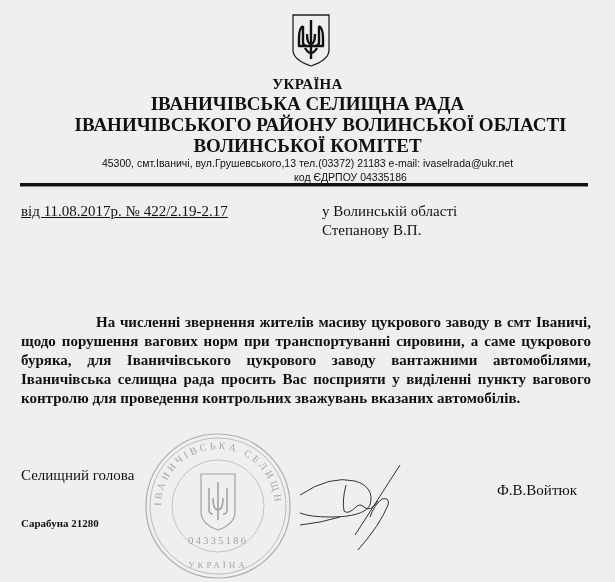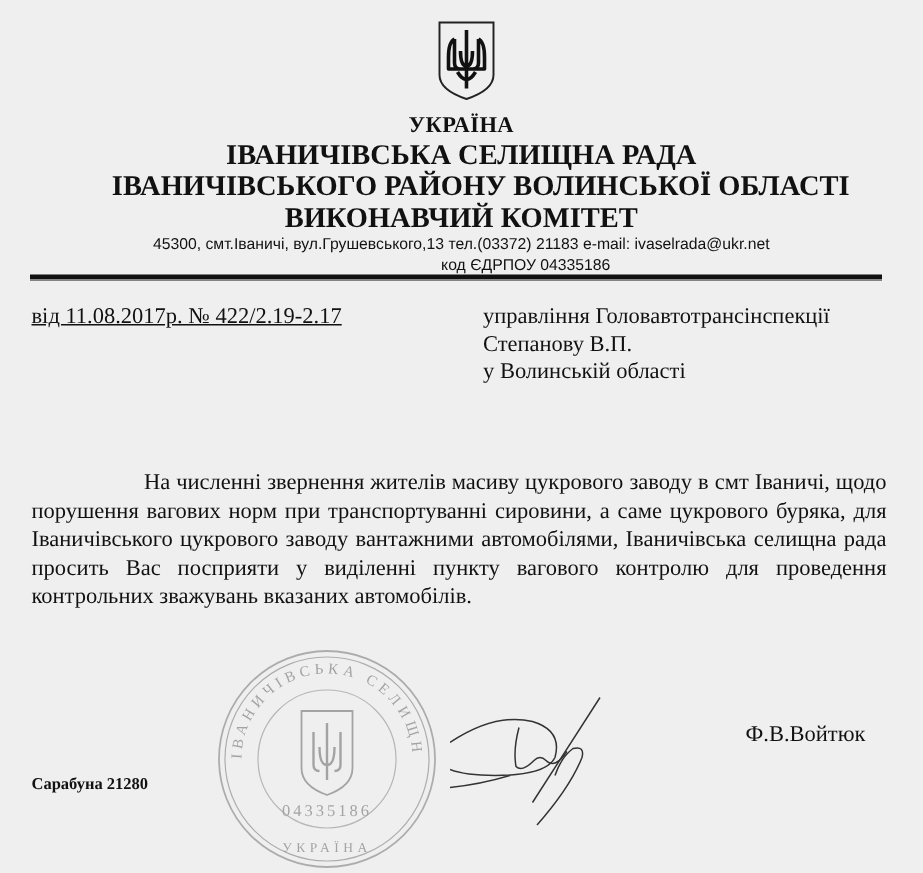--- a/index.html
+++ b/index.html
@@ -17,51 +17,50 @@
     .h-line { font-weight:bold; font-size:19px; line-height:22px; }
     .h1 { top:93px; }
     .h2 { top:114px;padding-left:13px; }
     .h3 { top:135px; }
     .contacts { top:157px; font-family:"Liberation Sans", sans-serif; font-size:10.5px;text-align:center; }
     .code { top:171px; font-family:"Liberation Sans", sans-serif; font-size:10.5px;padding-left:43px; }
     .rule { left:20px; width:568px; top:183px; height:3px; background:#111; border-bottom:1px solid #888; }
     .ref { left:21px; top:203px; font-size:15px; text-decoration:underline; }
     .addressee { left:322px; top:202px; font-size:15px; line-height:18.5px; }
     .body-text { left:21px; top:313px; width:570px; font-size:15px; line-height:19px; text-align:justify; }
-    .body-text p { margin:0; text-indent:75px; text-align-last:left; }
+    .body-text p { margin:0; text-indent:75px; text-align-last:left;font-weight:bold; }
     .regards { left:21px; top:466px; font-size:15px; line-height:19px; }
     .signame { left:497px; top:482px; font-size:15px;text-align:right; }
     .executor { left:21px; top:517px; font-size:11px; font-family:"Liberation Serif", serif;font-weight:bold; }
     .seal { left:143px; top:430px; width:150px; height:152px; opacity:0.55; }
     .signature { left:300px; top:455px; width:150px; height:110px; }
   </style>
 </head>
 <body>
 
 <div class="abs coat">
   <svg width="42" height="56" viewBox="0 0 42 56">
     <path d="M3 3 H39 V38 Q39 48 21 54 Q3 48 3 38 Z" fill="none" stroke="#222" stroke-width="1.3"></path>
     <path d="M21 8 L21 40 M13 14 Q9 16 9 26 L9 34 L33 34 L33 26 Q33 16 29 14 M13 14 L13 30 Q13 34 17 34 M29 14 L29 30 Q29 34 25 34 M17 22 Q17 32 21 32 Q25 32 25 22 M15 36 Q21 46 27 36 M21 40 L21 47" fill="none" stroke="#111" stroke-width="2.4" stroke-linejoin="round"></path>
   </svg>
 </div>
 
 <div class="abs header h-country">УКРАЇНА</div>
 <div class="abs header h-line h1">ІВАНИЧІВСЬКА СЕЛИЩНА РАДА</div>
 <div class="abs header h-line h2">ІВАНИЧІВСЬКОГО РАЙОНУ  ВОЛИНСЬКОЇ ОБЛАСТІ</div>
-<div class="abs header h-line h3">ВИКОНАВЧИЙ  КОМІТЕТ</div>
+<div class="abs header h-line h3">ВОЛИНСЬКОЇ  КОМІТЕТ</div>
 <div class="abs header contacts">45300, смт.Іваничі, вул.Грушевського,13  тел.(03372) 21183 e-mail: ivaselrada@ukr.net</div>
 <div class="abs header code">код ЄДРПОУ 04335186</div>
 <div class="abs rule"></div>
 
 <div class="abs ref">від 11.08.2017р. № 422/2.19-2.17</div>
 
 <div class="abs addressee">
-  <div>управління Головавтотрансінспекції</div>
+  <div>у Волинській області</div>
   <div>Степанову В.П.</div>
-  <div>у Волинській області</div>
 </div>
 
 <div class="abs body-text">
   <p>На численні  звернення жителів масиву цукрового заводу в смт Іваничі, щодо порушення вагових норм при транспортуванні сировини, а саме цукрового буряка, для Іваничівського цукрового заводу вантажними автомобілями, Іваничівська селищна рада просить Вас посприяти у виділенні пункту вагового контролю для проведення контрольних зважувань вказаних автомобілів.</p>
 </div>
 
 <div class="abs seal">
   <svg width="150" height="152" viewBox="0 0 150 152">
     <defs>
       <path id="outerArc" d="M18 76 A57 57 0 1 1 132 76"></path>
@@ -72,20 +71,21 @@
     <circle cx="75" cy="76" r="46" fill="none" stroke="#888" stroke-width="0.8"></circle>
     <path d="M58 44 H92 V82 Q92 94 75 100 Q58 94 58 82 Z" fill="none" stroke="#666" stroke-width="1.2"></path>
     <path d="M75 52 V90 M66 58 V80 Q66 84 70 84 M84 58 V80 Q84 84 80 84 M70 68 Q70 80 75 80 Q80 80 80 68" fill="none" stroke="#666" stroke-width="1.6"></path>
     <text font-size="10" fill="#666" font-family="Liberation Serif, serif" letter-spacing="3"><textPath href="#outerArc">ІВАНИЧІВСЬКА СЕЛИЩНА РАДА</textPath></text>
     <text x="75" y="114" font-size="11" fill="#666" text-anchor="middle" font-family="Liberation Serif, serif" letter-spacing="2">04335186</text>
     <text x="75" y="138" font-size="9" fill="#666" text-anchor="middle" font-family="Liberation Serif, serif" letter-spacing="3">УКРАЇНА</text>
   </svg>
 </div>
 
 <div class="abs regards">
+  <div>Селищний голова</div>
 </div>
 
 <div class="abs signature">
   <svg width="150" height="110" viewBox="0 0 150 110">
     <path d="M0 40 Q30 20 55 26 Q75 32 70 50 Q64 62 30 62 Q10 62 0 58" fill="none" stroke="#333" stroke-width="1"></path>
     <path d="M0 70 Q20 68 40 62" fill="none" stroke="#333" stroke-width="1"></path>
     <path d="M46 30 Q42 45 44 56 Q48 60 56 52 Q60 48 64 52 Q70 58 78 46" fill="none" stroke="#333" stroke-width="1"></path>
     <path d="M55 80 L100 10 M58 95 Q80 70 88 50 Q90 42 82 44 Q74 50 70 62" fill="none" stroke="#333" stroke-width="1"></path>
   </svg>
 </div>

